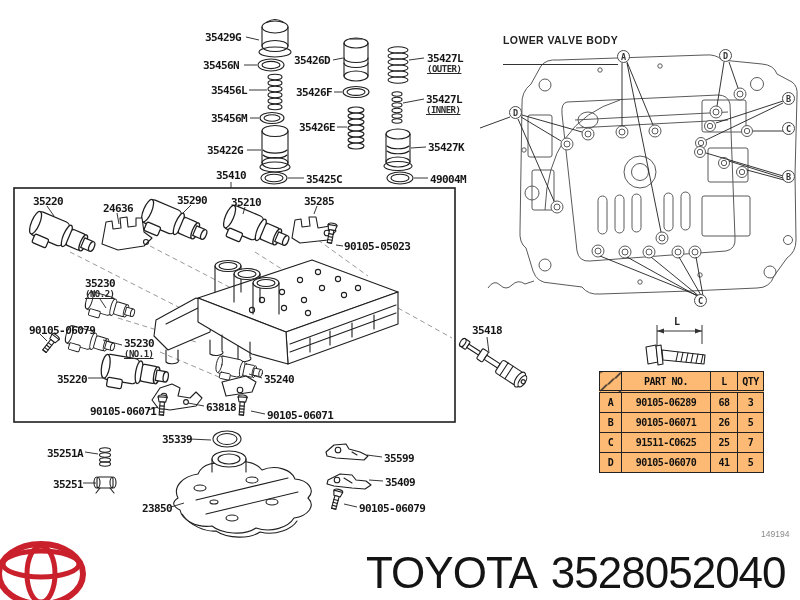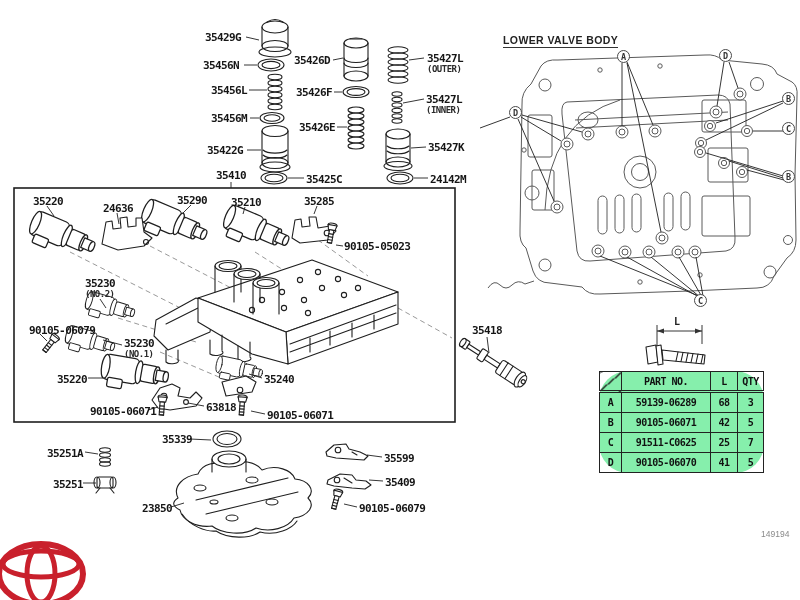--- a/index.html
+++ b/index.html
@@ -2,29 +2,29 @@
 <html style="--toyota-red: #c9202c;"><head>
 <meta charset="utf-8">
 <style>
   :root { --toyota-red:#c9202c; }
   html,body { margin:0; padding:0; background:#fff; }
   #page { position:relative; width:800px; height:600px; background:#fff; overflow:hidden;
           font-family:"Liberation Sans", sans-serif; }
   .plabel { position:absolute; font:bold 11px "DejaVu Sans Mono","Liberation Mono",monospace;
             letter-spacing:-0.6px; color:#151515; white-space:nowrap; }
   .psub   { position:absolute; font:bold 9px "DejaVu Sans Mono","Liberation Mono",monospace;
-            letter-spacing:-0.5px; color:#2a2a2a; white-space:nowrap; }
+            letter-spacing:-0.5px; color:#2a2a2a; white-space:nowrap;text-decoration:underline; }
   .section-title { position:absolute; font:bold 10.5px "Liberation Sans",sans-serif;
-            letter-spacing:.4px; color:#222; border-bottom:1.2px solid #333; padding-bottom:1px; }
+            letter-spacing:.4px; color:#222; border-bottom:1.2px solid #333; padding-bottom:18px; }
   .callout { position:absolute; width:13px; height:13px; border:1.3px solid #4a4a4a; border-radius:50%;
             background:#fff; color:#333; font:bold 8.5px "DejaVu Sans Mono",monospace;
             display:flex; align-items:center; justify-content:center; box-sizing:border-box; }
   .btable { position:absolute; left:599px; top:371px; border-collapse:collapse;
             font:bold 10px "DejaVu Sans Mono","Liberation Mono",monospace; color:#111;
-            background:#86efac;border-radius:29px; }
+            background:#fdba74; }
   .btable th,.btable td { border:1.1px solid #222; text-align:center; padding:0 2px; height:18px; }
   .btable th { border-bottom:3px double #222; font-weight:bold; letter-spacing:-0.5px; }
   .btable td { letter-spacing:-0.5px; height:19px; }
   .c0{width:17px} .c1{width:84px} .c2{width:22px} .c3{width:21px}
   .corner { background:
       linear-gradient(to bottom right, transparent calc(50% - 0.6px), #222 calc(50% - 0.6px),
                       #222 calc(50% + 0.6px), transparent calc(50% + 0.6px)); }
   .dim-label { position:absolute; font:bold 10px "DejaVu Sans Mono",monospace; color:#222; }
   .doc-code { position:absolute; left:761px; top:529px; font:8.5px "Liberation Sans",sans-serif; color:#8a8a8a; }
   .footer-title { position:absolute; left:366px; top:548px; font:400 44px "Liberation Sans",sans-serif;
@@ -408,21 +408,21 @@
   <div class="plabel" style="left:211px;top:84px">35456L</div>
   <div class="plabel" style="left:296px;top:86px">35426F</div>
   <div class="plabel" style="left:426px;top:93px">35427L</div>
   <div class="psub" style="left:426px;top:105px">(INNER)</div>
   <div class="plabel" style="left:211px;top:112px">35456M</div>
   <div class="plabel" style="left:299px;top:121px">35426E</div>
   <div class="plabel" style="left:207px;top:144px">35422G</div>
   <div class="plabel" style="left:428px;top:141px">35427K</div>
   <div class="plabel" style="left:216px;top:169px">35410</div>
   <div class="plabel" style="left:306px;top:173px">35425C</div>
-  <div class="plabel" style="left:430px;top:173px">24142M</div>
+  <div class="plabel" style="left:430px;top:173px">49004M</div>
 
   <div class="plabel" style="left:33px;top:195px">35220</div>
   <div class="plabel" style="left:103px;top:202px">24636</div>
   <div class="plabel" style="left:177px;top:194px">35290</div>
   <div class="plabel" style="left:231px;top:196px">35210</div>
   <div class="plabel" style="left:304px;top:195px">35285</div>
   <div class="plabel" style="left:344px;top:240px">90105-05023</div>
   <div class="plabel" style="left:85px;top:277px">35230</div>
   <div class="psub" style="left:85px;top:289px">(NO.2)</div>
   <div class="plabel" style="left:29px;top:324px">90105-06079</div>
@@ -457,40 +457,41 @@
   <table class="btable">
     <tbody>
         <tr>
       <th class="c0 corner"></th>
       <th class="c1">PART NO.</th>
       <th class="c2">L</th>
       <th class="c3">QTY</th>
     </tr>
     <tr>
       <td>A</td>
-      <td>59139-06289</td>
+      <td>90105-06289</td>
       <td>68</td>
       <td>3</td>
     </tr>
     <tr>
       <td>B</td>
       <td>90105-06071</td>
-      <td>42</td>
+      <td>26</td>
       <td>5</td>
     </tr>
     <tr>
       <td>C</td>
       <td>91511-C0625</td>
       <td>25</td>
       <td>7</td>
     </tr>
     <tr>
       <td>D</td>
       <td>90105-06070</td>
       <td>41</td>
       <td>5</td>
     </tr>
   </tbody>
     </table>
 
   <div class="doc-code">149194</div>
+  <div class="footer-title"><span>TOYOTA</span><span class="gap"></span><span>3528052040</span></div>
 
 </div>
 
 </body></html>

